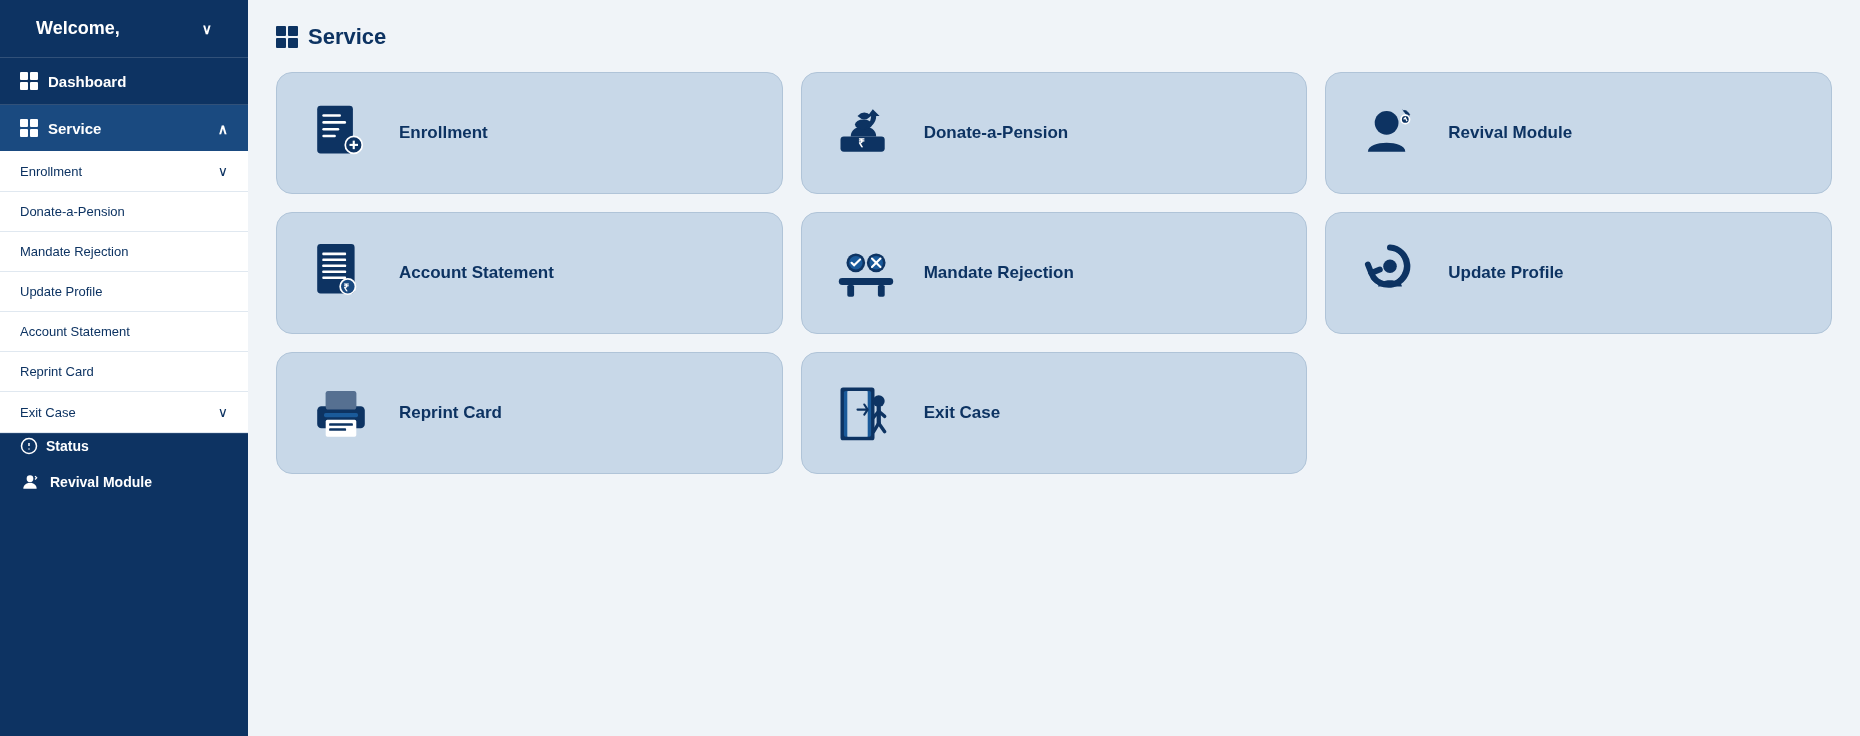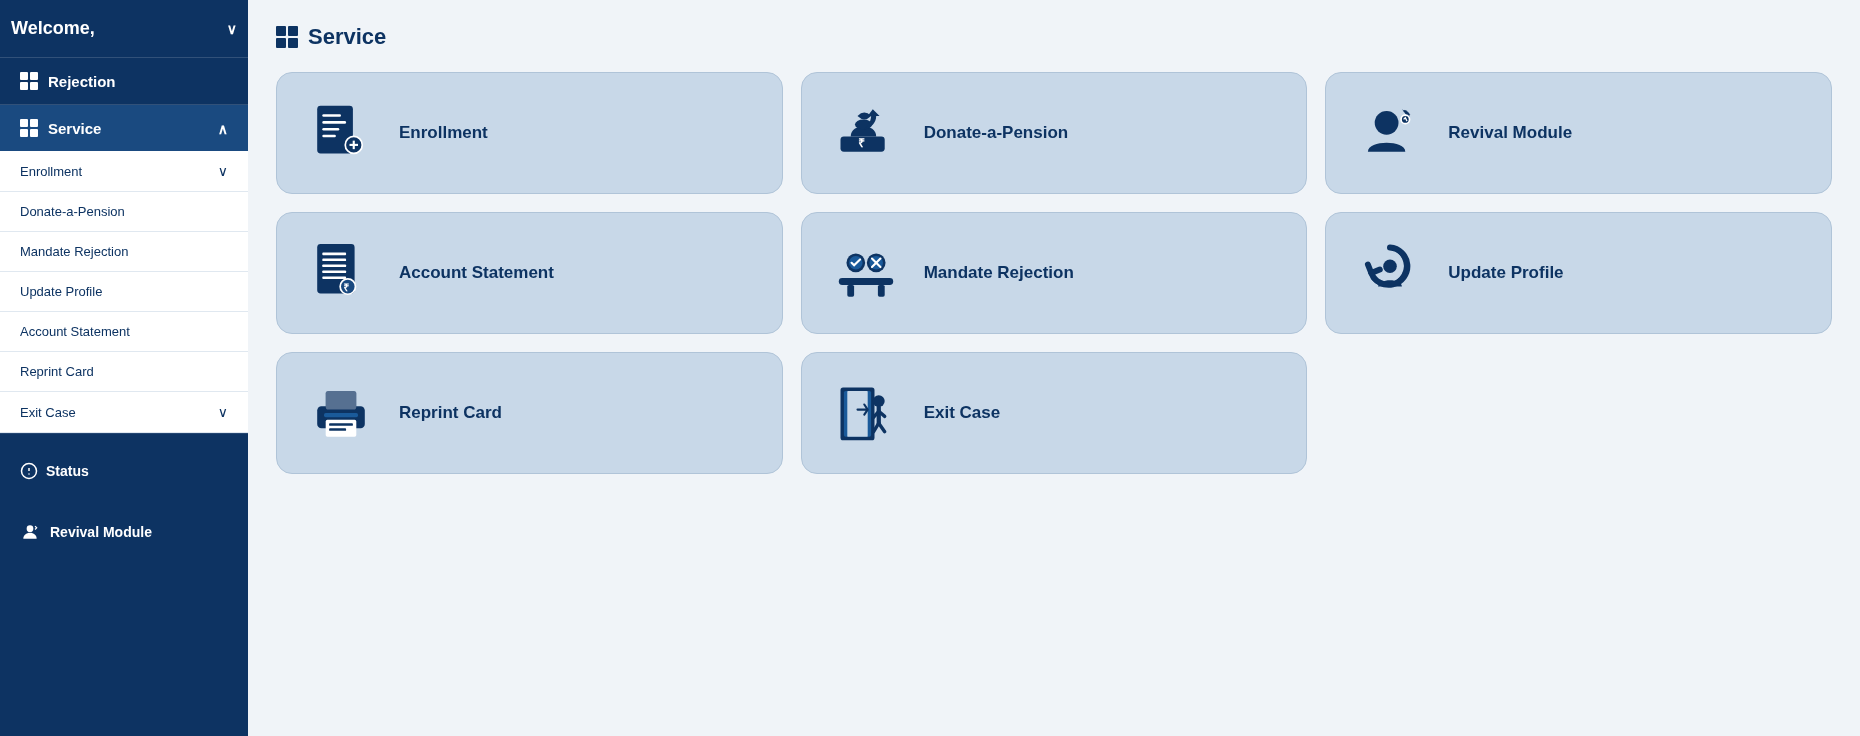--- a/index.html
+++ b/index.html
@@ -19,21 +19,21 @@
       color: white;
       display: flex;
       flex-direction: column;
       height: 100%;
       overflow-y: auto;
     }
     .sidebar-welcome {
       display: flex;
       align-items: center;
       justify-content: space-between;
-      padding: 18px 11px;
+      padding: 18px 36px;
       font-size: 18px;
       font-weight: bold;
       border-bottom: 1px solid rgba(255,255,255,0.15);
     }
     .sidebar-dashboard {
       display: flex;
       align-items: center;
       gap: 10px;
       padding: 14px 20px;
       font-size: 15px;
@@ -156,42 +156,42 @@
     .chevron-up::after {
       content: '∧';
       font-size: 14px;
     }
 
     
     .status-bar-item {
       display: flex;
       align-items: center;
       gap: 8px;
-      padding: 28px 20px;
+      padding: 3px 20px;
       border-top: 1px solid rgba(255,255,255,0.1);
     }
   </style>
 </head>
 <body>
 
 <div class="sidebar">
 
   <div class="sidebar-welcome">
     <span>Welcome,</span>
     <span class="chevron-down"></span>
   </div>
 
   <div class="sidebar-dashboard">
     <span class="grid-icon">
       <span></span>
         <span></span>
         <span></span>
         <span></span>
     </span>
-    <span>Rejection</span>
+    <span>Dashboard</span>
   </div>
 
   <div class="sidebar-service-header">
     <span class="left">
       <span class="grid-icon">
         <span></span>
           <span></span>
           <span></span>
           <span></span>
       </span>

